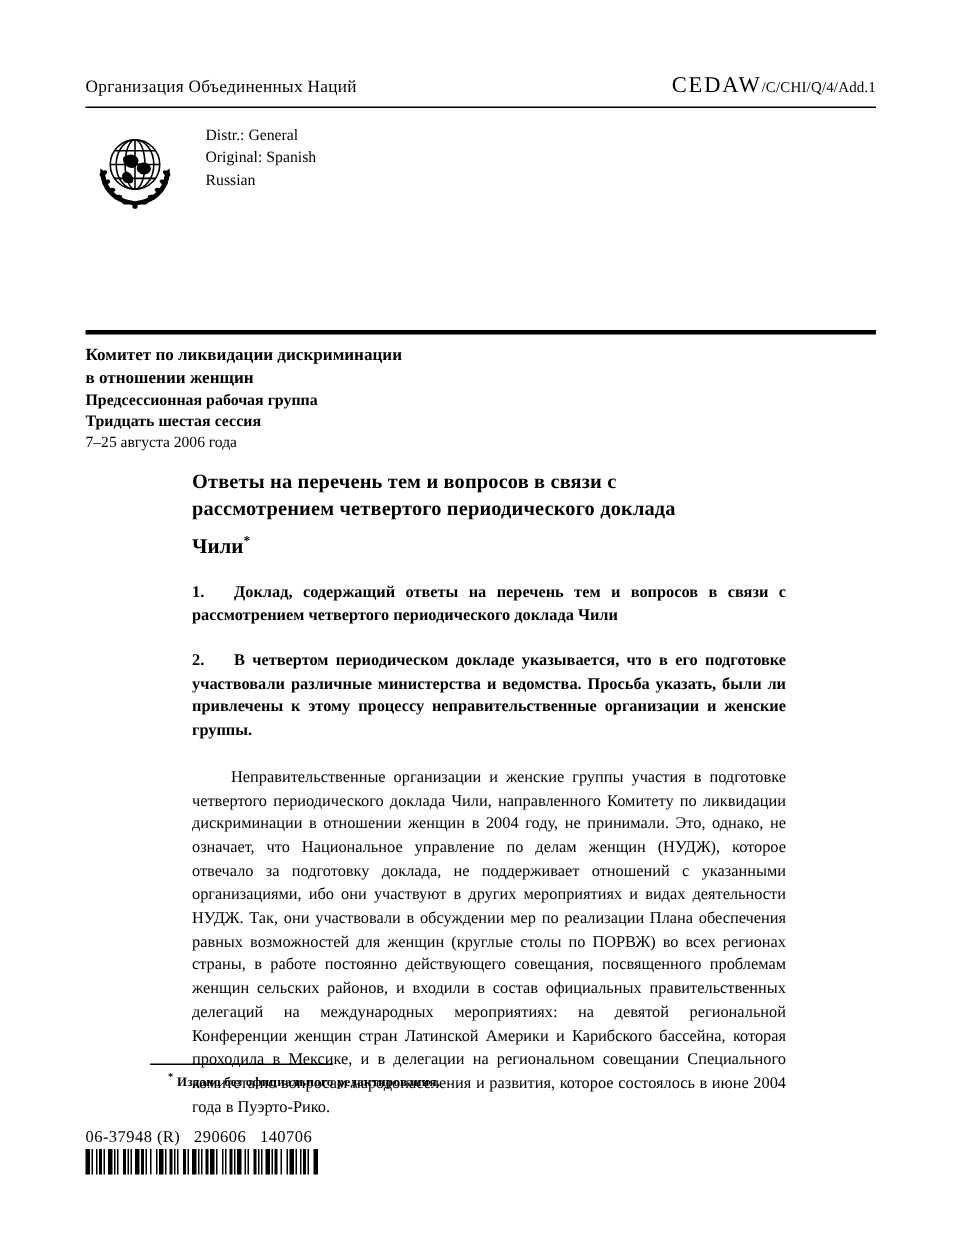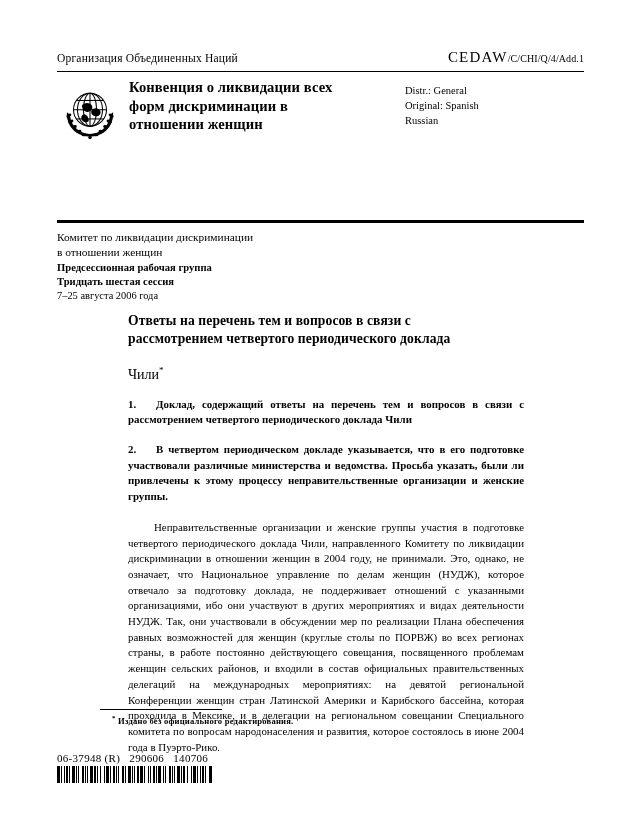--- a/index.html
+++ b/index.html
@@ -104,43 +104,43 @@
   
   .committee {
     position: absolute;
     left: 57px;
     top: 230px;
     width: 420px;
     font-size: 10.8px;
     line-height: 1.35;
   }
   .committee .bold {
-    font-weight: normal;
+    font-weight: bold;
     font-size: 11.4px;
   }
   .committee .b2 { font-weight: bold; font-size: 10.6px; }
   .committee .plain { font-weight: normal; font-size: 10.4px; }
 
   
   .content {
     position: absolute;
     left: 128px;
     top: 312px;
     width: 396px;
   }
   .doc-title {
     font-weight: bold;
     font-size: 13.6px;
     line-height: 1.36;
     letter-spacing: 0.1px;
   }
   .country {
-    font-weight: normal;
+    font-weight: bold;
     font-size: 14px;
-    margin-top: 16px;
+    margin-top: 6px;
   }
   .country sup {
     font-size: 9px;
     vertical-align: super;
   }
   .para {
     margin-top: 14px;
     font-size: 10.9px;
     line-height: 1.44;
     text-align: justify;
@@ -254,25 +254,20 @@
             <ellipse cx="79" cy="63" rx="4.2" ry="2.4" transform="rotate(25 79 63)"></ellipse>
             <ellipse cx="74" cy="71" rx="4.2" ry="2.4" transform="rotate(15 74 71)"></ellipse>
             <ellipse cx="67" cy="78" rx="4.2" ry="2.4" transform="rotate(8 67 78)"></ellipse>
             <ellipse cx="59" cy="83" rx="4" ry="2.3" transform="rotate(0 59 83)"></ellipse>
           </g>
           <circle cx="50" cy="87" r="2.6"></circle>
         </g>
       </svg>
     </div>
 
-    <div class="conv-title">
-      <div>Конвенция о ликвидации всех</div>
-      <div>форм дискриминации в</div>
-      <div>отношении женщин</div>
-    </div>
 
     <div class="distr">
       <div>Distr.: General</div>
       <div>Original: Spanish</div>
       <div>Russian</div>
     </div>
   </div>
 
   <div class="rule-thick"></div>
 

